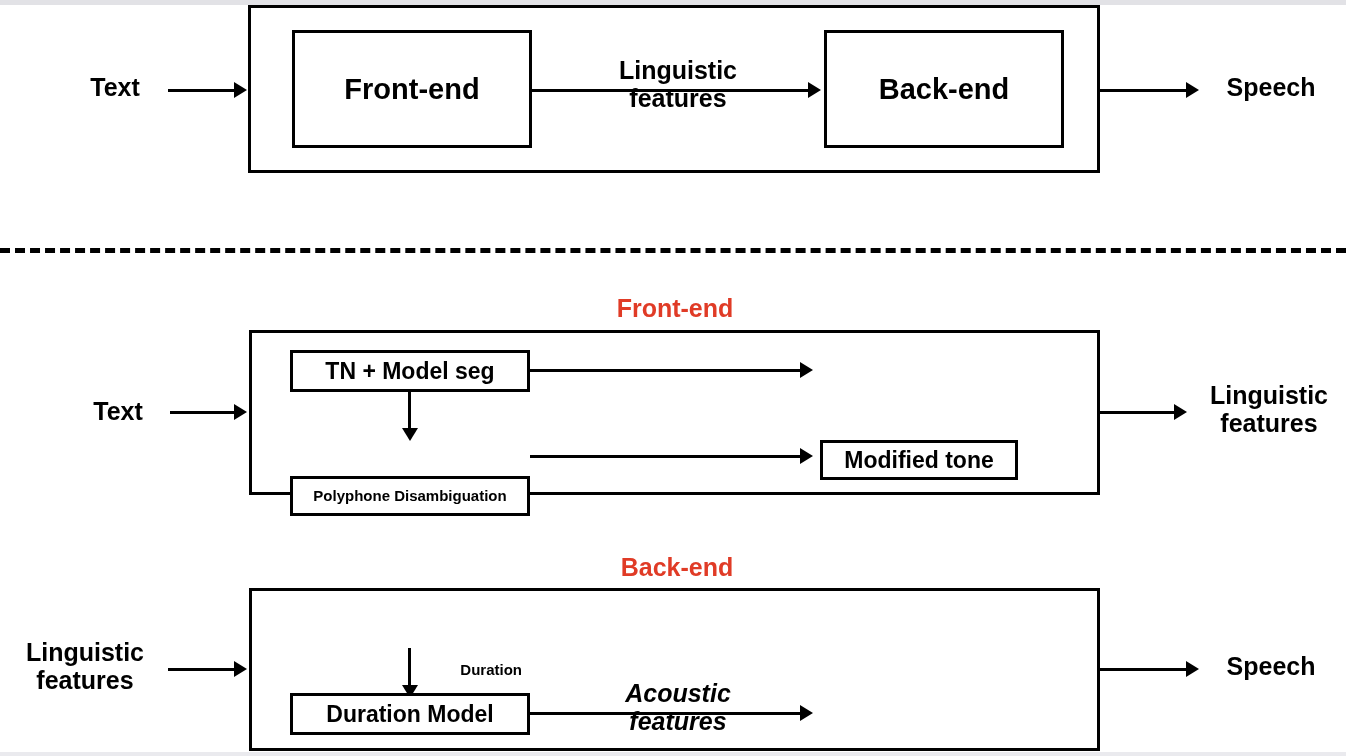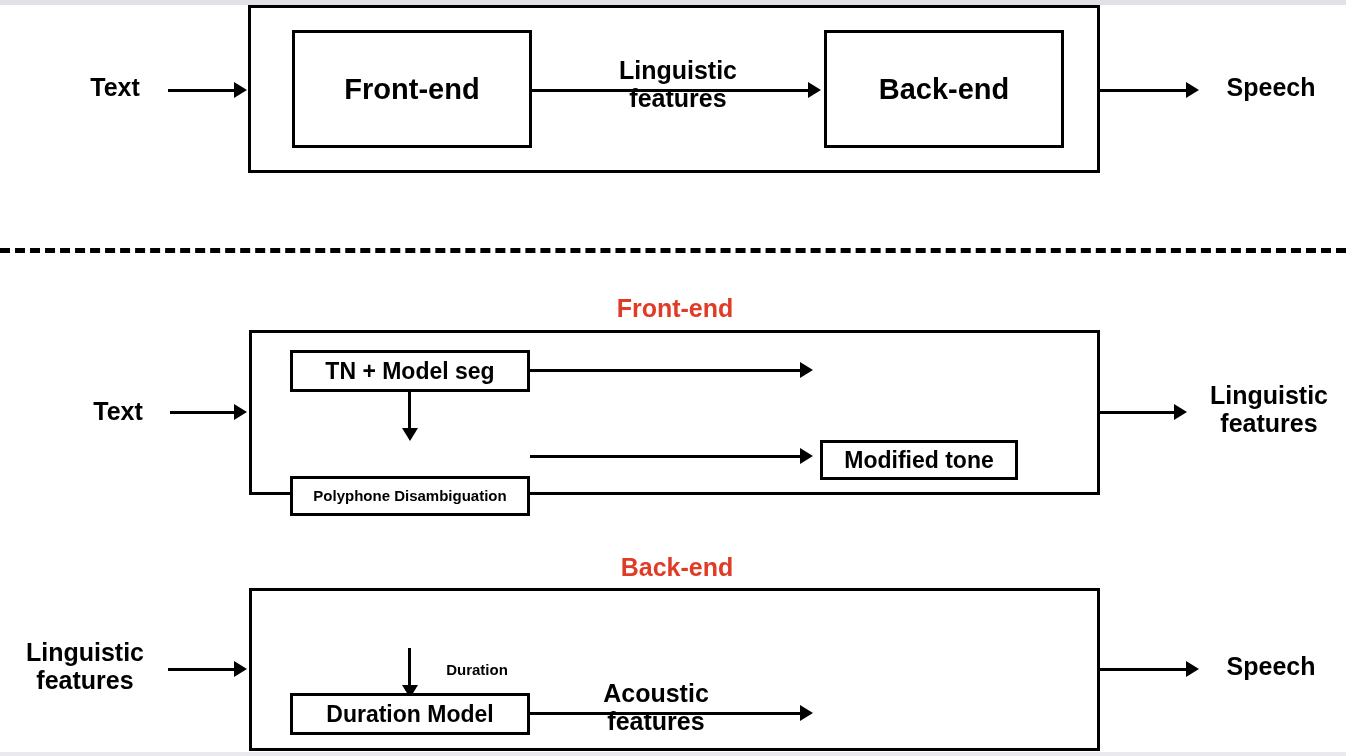--- a/index.html
+++ b/index.html
@@ -168,27 +168,27 @@
   <div class="lbl lbl-io" style="left:10px; top:639px; width:150px;">Linguistic
 features</div>
   <div class="hline" style="left:168px; top:668px; width:68px;"></div>
   <div class="arrow-r" style="left:234px; top:661px;"></div>
 
   <div class="container-box" style="left:249px; top:588px; width:851px; height:163px;"></div>
 
 
   <div class="vline" style="left:408px; top:648px; height:39px;"></div>
   <div class="arrow-d" style="left:402px; top:685px;"></div>
-  <div class="lbl lbl-tiny" style="left:432px; top:662px; width:90px; text-align:center;">Duration</div>
+  <div class="lbl lbl-tiny" style="left:432px; top:662px; width:90px; text-align:right;">Duration</div>
 
   <div class="node-box node-mid" style="left:290px; top:693px; width:240px; height:42px;">Duration Model</div>
 
   <div class="hline" style="left:530px; top:712px; width:272px;"></div>
   <div class="arrow-r" style="left:800px; top:705px;"></div>
-  <div class="lbl lbl-edge" style="left:560px; top:680px; width:192px;">Acoustic
+  <div class="lbl lbl-edge" style="left:582px; top:680px; width:192px;font-style:italic;">Acoustic
 features</div>
 
 
   <div class="hline" style="left:1100px; top:668px; width:88px;"></div>
   <div class="arrow-r" style="left:1186px; top:661px;"></div>
   <div class="lbl lbl-io" style="left:1206px; top:653px; width:130px;">Speech</div>
 
   <div class="bottom-strip"></div>
 </div>
 

